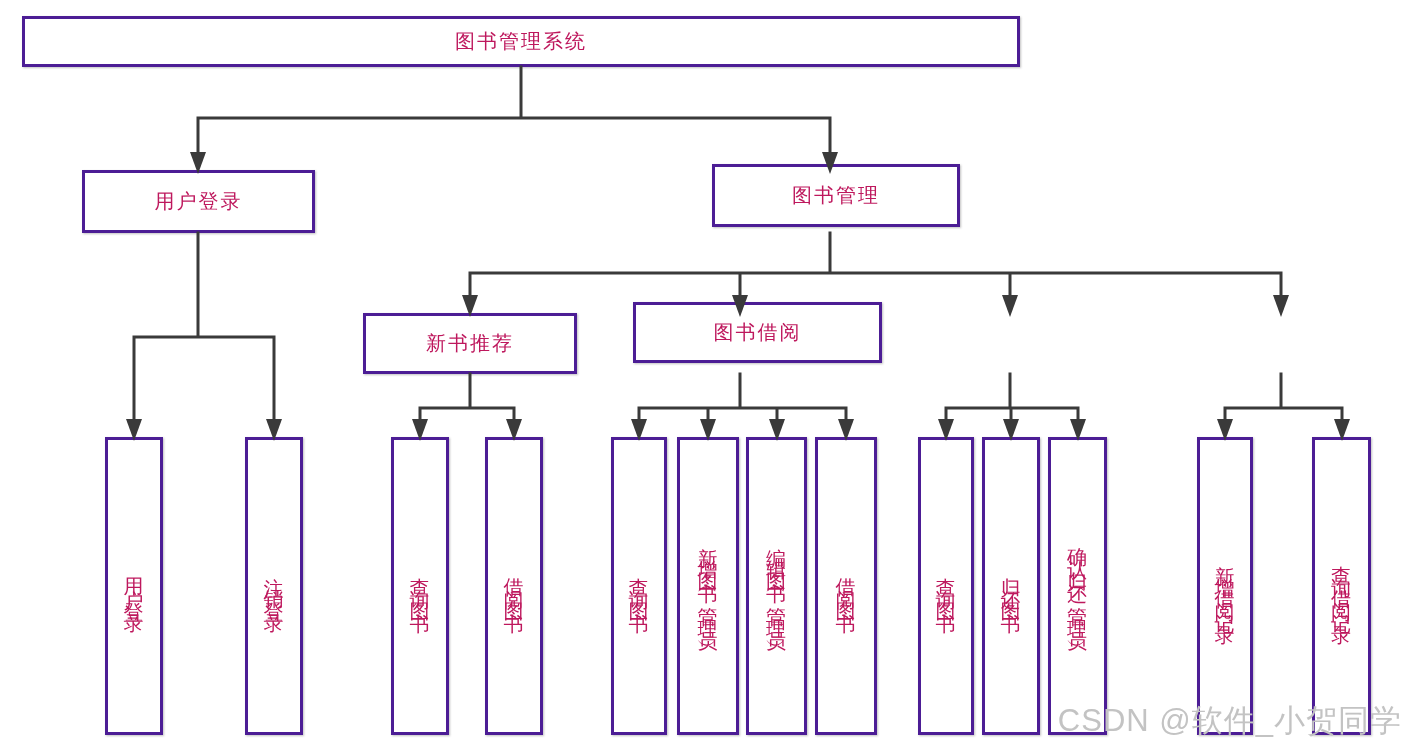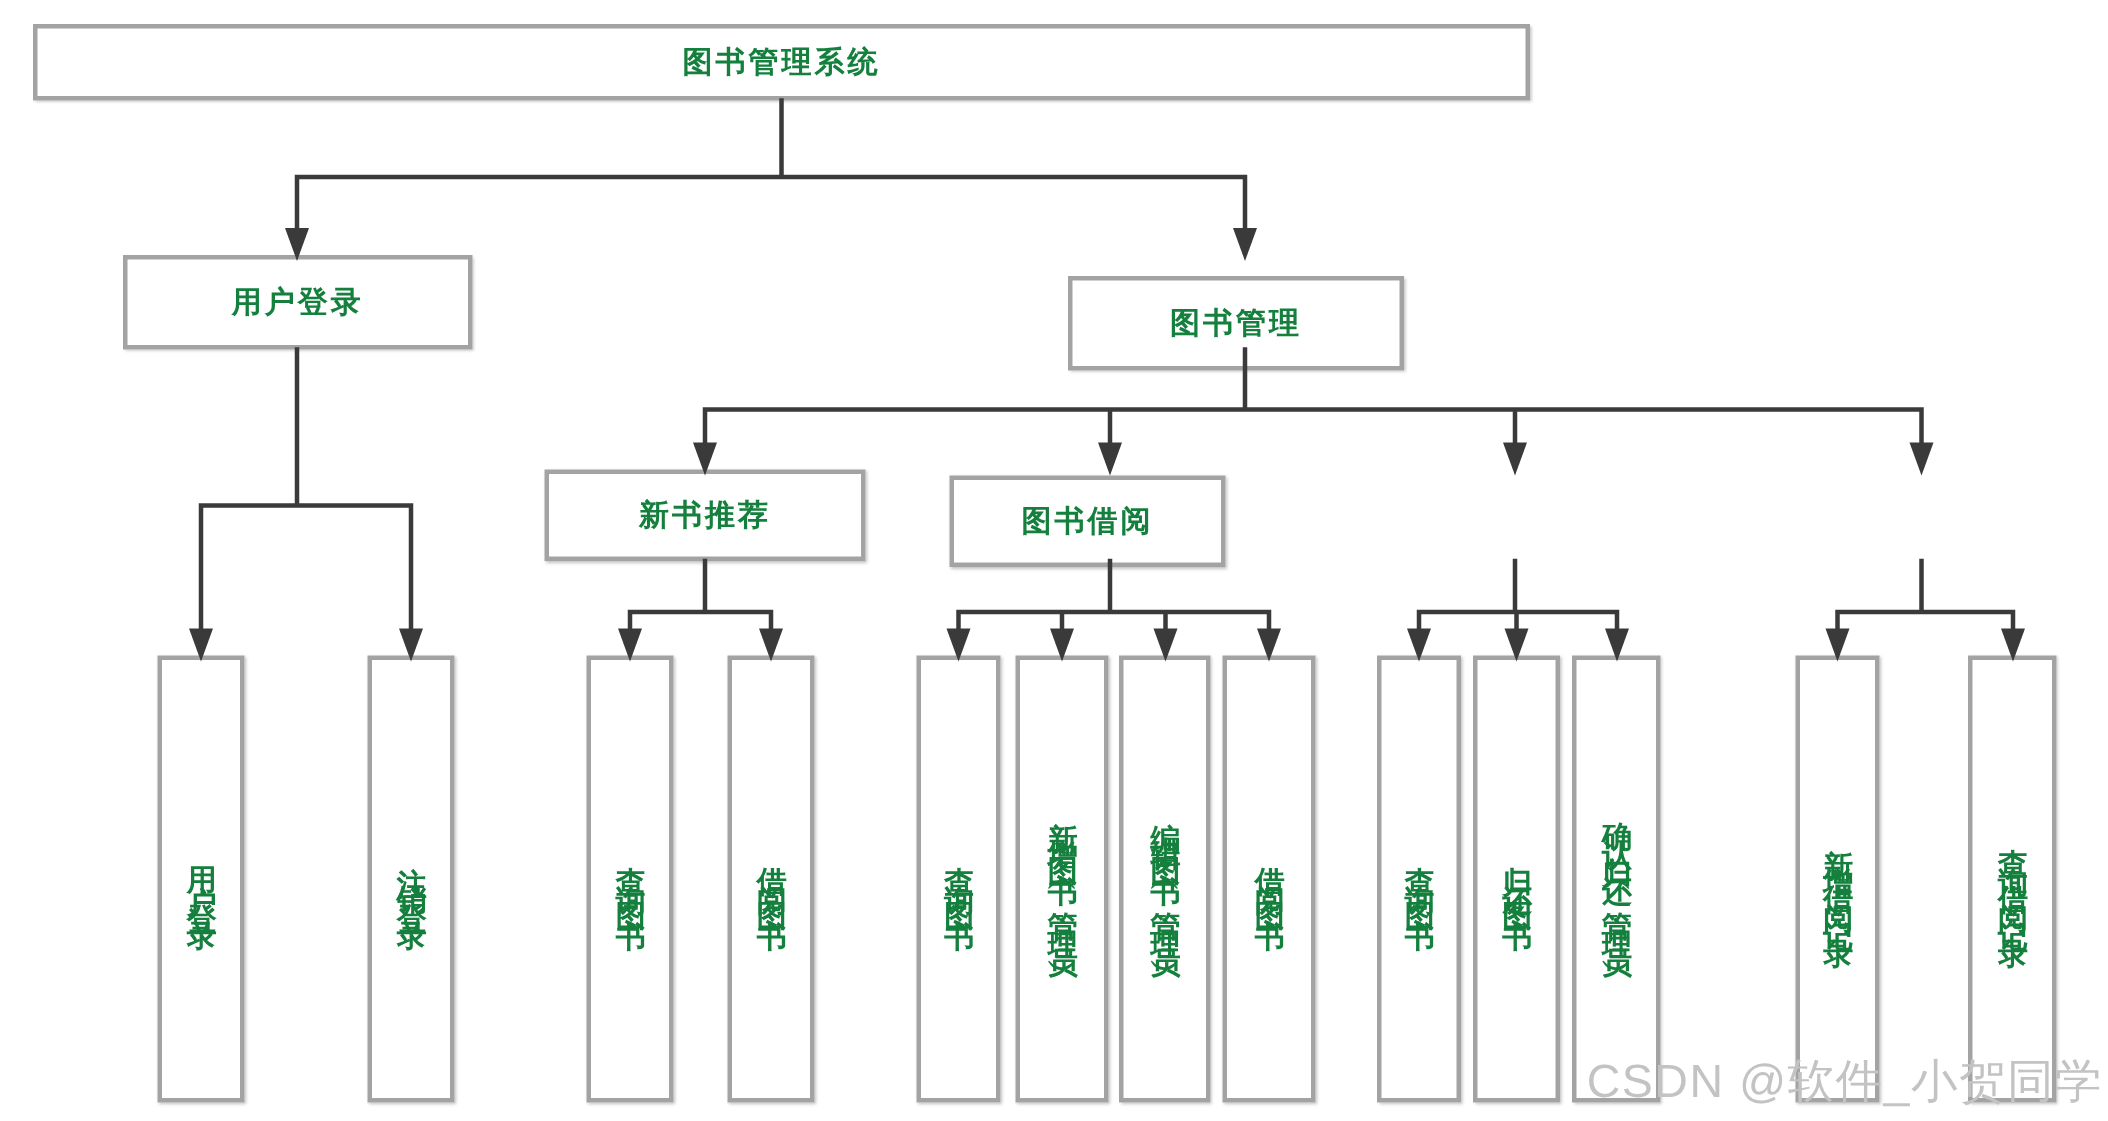--- a/index.html
+++ b/index.html
@@ -8,28 +8,27 @@
     width: 1405px;
     height: 747px;
     background: #ffffff;
     font-family: "Liberation Sans", sans-serif;
     overflow: hidden;
   }
   .node {
     position: absolute;
     box-sizing: border-box;
     background: #ffffff;
-    border: 3px solid #a3a3a3;
+    border: 3px solid #4c1d95;
     display: flex;
     align-items: center;
     justify-content: center;
-    color: #15803d;
+    color: #be185d;
     box-shadow: 1px 1px 2px rgba(120,120,120,0.45);
     z-index: 1;
-    font-weight: bold;
   }
   .h-label {
     font-size: 20px;
     letter-spacing: 2px;
     white-space: nowrap;
   }
   .v-label {
     writing-mode: vertical-rl;
     text-orientation: mixed;
     font-size: 20px;
@@ -60,28 +59,28 @@
 
 <div class="stage">
 
   <div class="node" style="left:22px; top:16px; width:998px; height:51px;">
     <span class="h-label">图书管理系统</span>
   </div>
 
   <div class="node" style="left:82px; top:170px; width:233px; height:63px;">
     <span class="h-label">用户登录</span>
   </div>
-  <div class="node" style="left:712px; top:184px; width:224px; height:63px;">
+  <div class="node" style="left:712px; top:164px; width:248px; height:63px;">
     <span class="h-label">图书管理</span>
   </div>
 
   <div class="node" style="left:363px; top:313px; width:214px; height:61px;text-align:right;">
     <span class="h-label">新书推荐</span>
   </div>
-  <div class="node" style="left:633px; top:317px; width:184px; height:61px;">
+  <div class="node" style="left:633px; top:302px; width:249px; height:61px;">
     <span class="h-label">图书借阅</span>
   </div>
 
   <div class="node" style="left:105px; top:437px; width:58px; height:298px;">
     <span class="v-label">用户登录</span>
   </div>
   <div class="node" style="left:245px; top:437px; width:58px; height:298px;">
     <span class="v-label">注销登录</span>
   </div>
 

